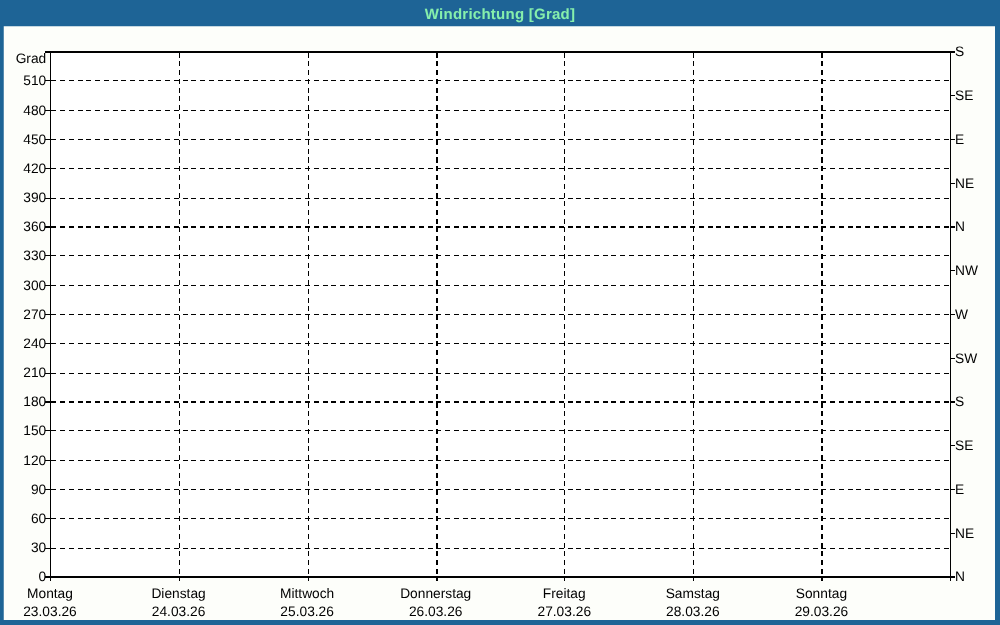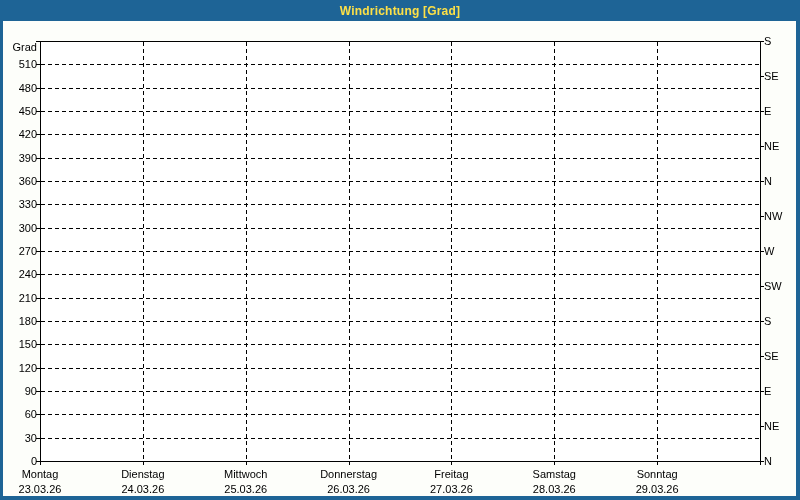--- a/index.html
+++ b/index.html
@@ -153,15 +153,15 @@
       <text x="348.57142857142856" y="478" text-anchor="middle" fill="#000000">Donnerstag</text>
       <text x="348.57142857142856" y="493" text-anchor="middle" fill="#000000">26.03.26</text>
       <text x="451.42857142857144" y="478" text-anchor="middle" fill="#000000">Freitag</text>
       <text x="451.42857142857144" y="493" text-anchor="middle" fill="#000000">27.03.26</text>
       <text x="554.2857142857143" y="478" text-anchor="middle" fill="#000000">Samstag</text>
       <text x="554.2857142857143" y="493" text-anchor="middle" fill="#000000">28.03.26</text>
       <text x="657.1428571428571" y="478" text-anchor="middle" fill="#000000">Sonntag</text>
       <text x="657.1428571428571" y="493" text-anchor="middle" fill="#000000">29.03.26</text>
     </svg>
   <div class="titlebar">
-    <span class="title" style="color: #fde047;">Windrichtung [Grad]</span>
+    <span class="title" style="color: #86efac;">Windrichtung [Grad]</span>
   </div>
 </div>
 
 </body></html>

